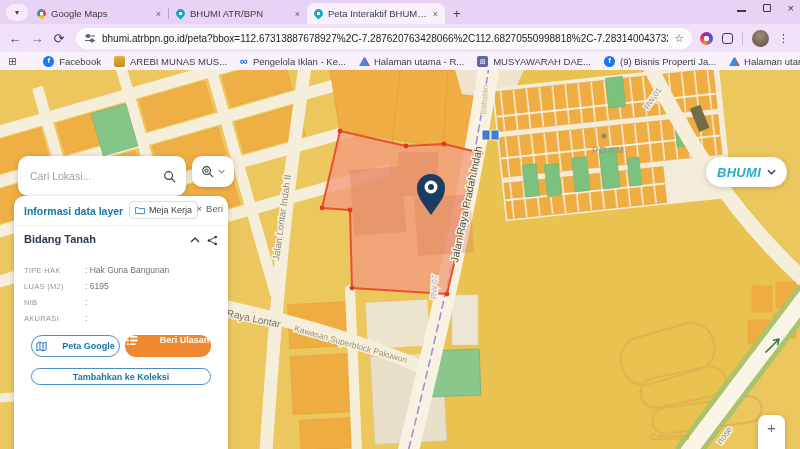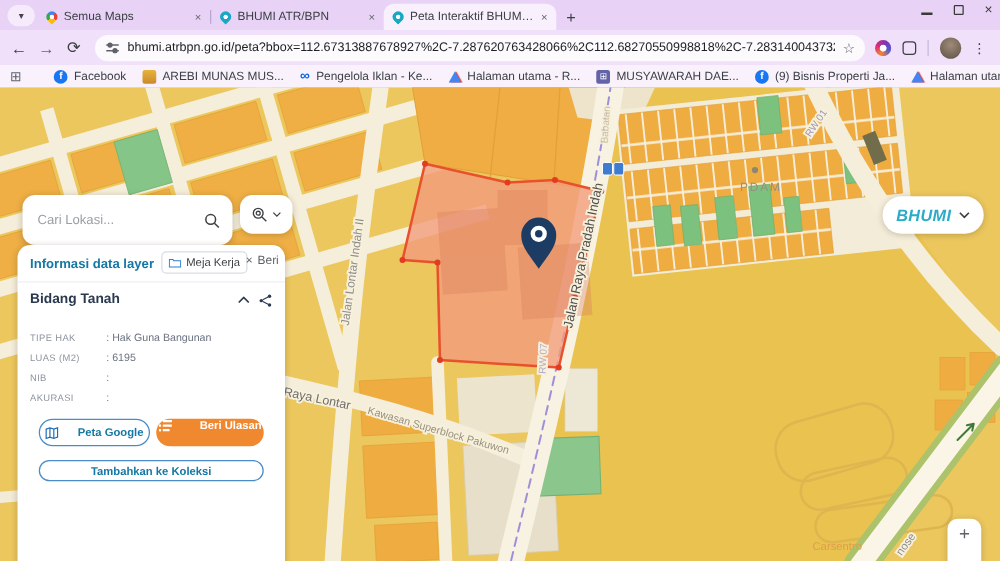--- a/index.html
+++ b/index.html
@@ -87,21 +87,21 @@
 <body>
 
 <div id="app">
 
   <div class="abs tabstrip">
     <div class="tabsearch">
       <span>▾</span>
     </div>
     <div class="tab">
       <span style="flex:none;width:9px;height:9px;border-radius:50% 50% 50% 0;transform:rotate(-45deg);background:radial-gradient(circle,#fff 0 1.5px,transparent 2px),conic-gradient(#4285F4 0 25%,#EA4335 0 50%,#FBBC04 0 75%,#34A853 0);"></span>
-      <span class="ttl">Semua Maps</span>
+      <span class="ttl">Google Maps</span>
       <span class="tclose">×</span>
     </div>
     <div class="tabsep"></div>
     <div class="tab">
       <span style="flex:none;width:9px;height:9px;border-radius:50% 50% 50% 0;transform:rotate(-45deg);background:radial-gradient(circle,#fff 0 1.5px,transparent 2px),#19A8C4;"></span>
       <span class="ttl">BHUMI ATR/BPN</span>
       <span class="tclose">×</span>
     </div>
     <div class="tab active">
       <span style="flex:none;width:9px;height:9px;border-radius:50% 50% 50% 0;transform:rotate(-45deg);background:radial-gradient(circle,#fff 0 1.5px,transparent 2px),#19A8C4;"></span>

